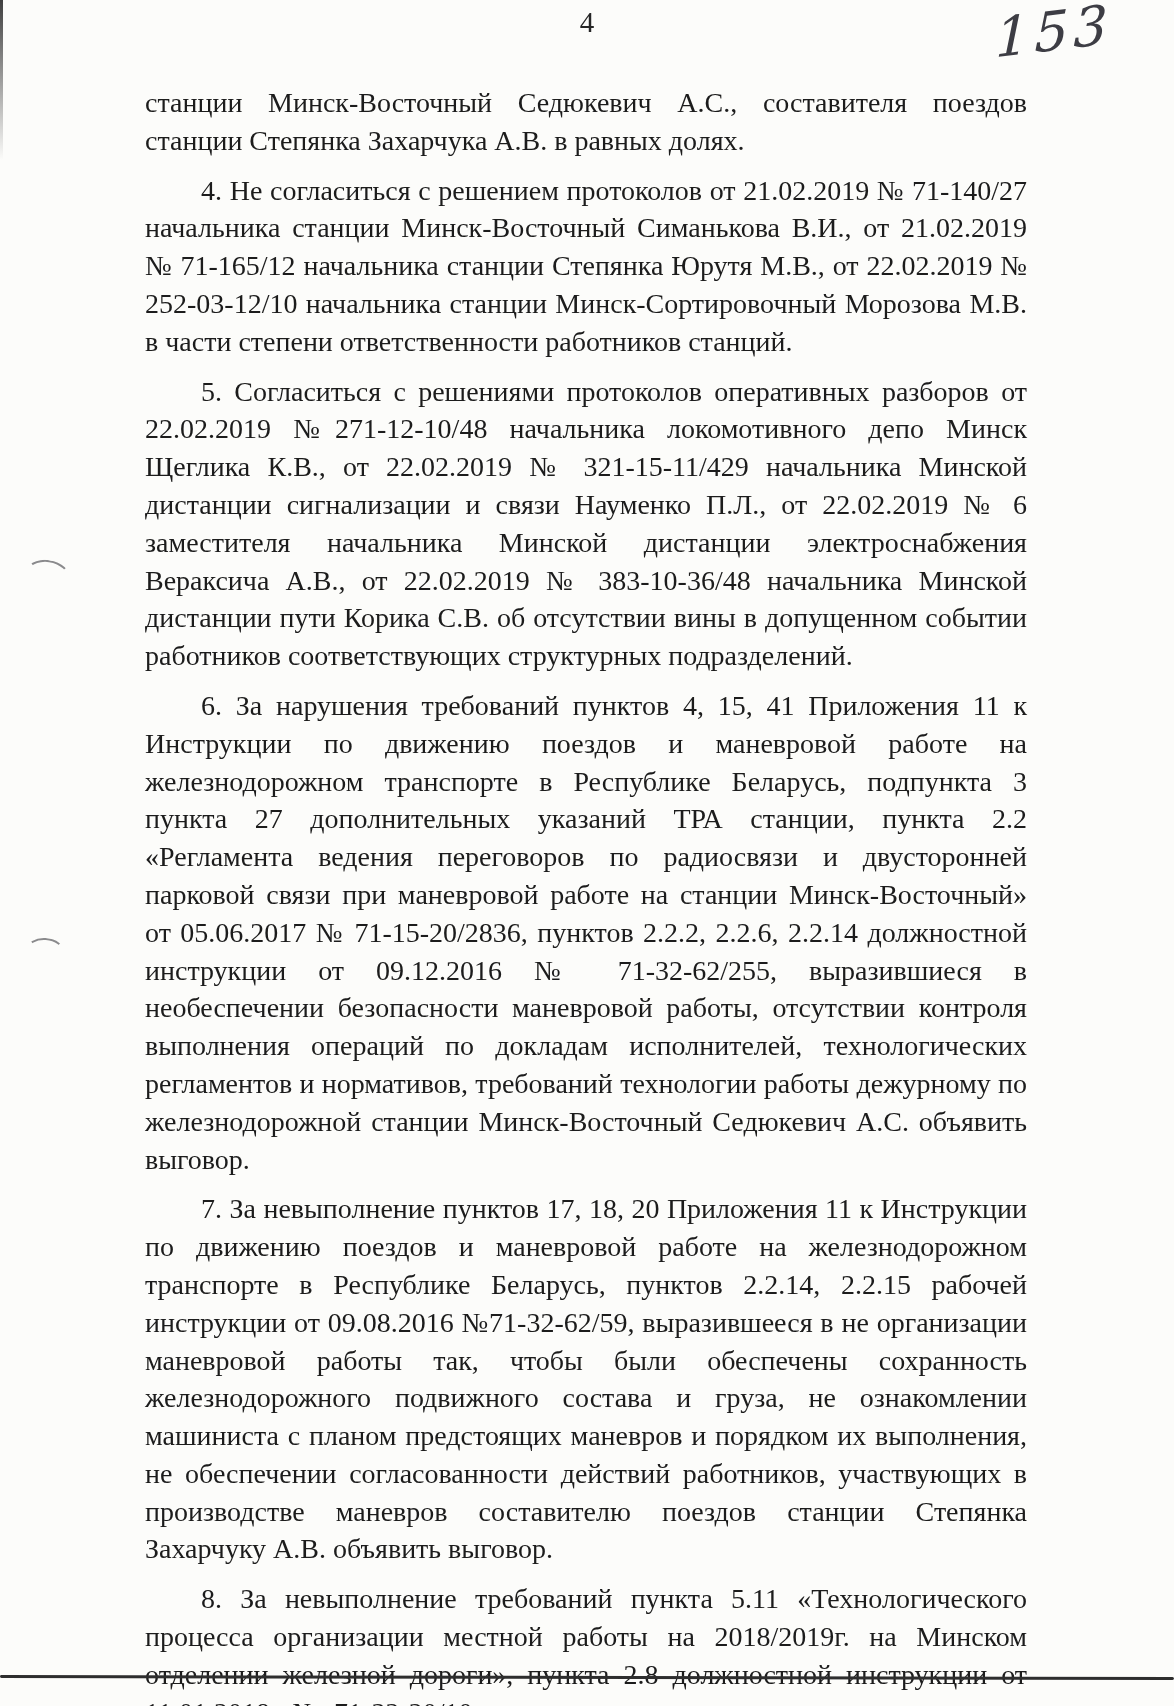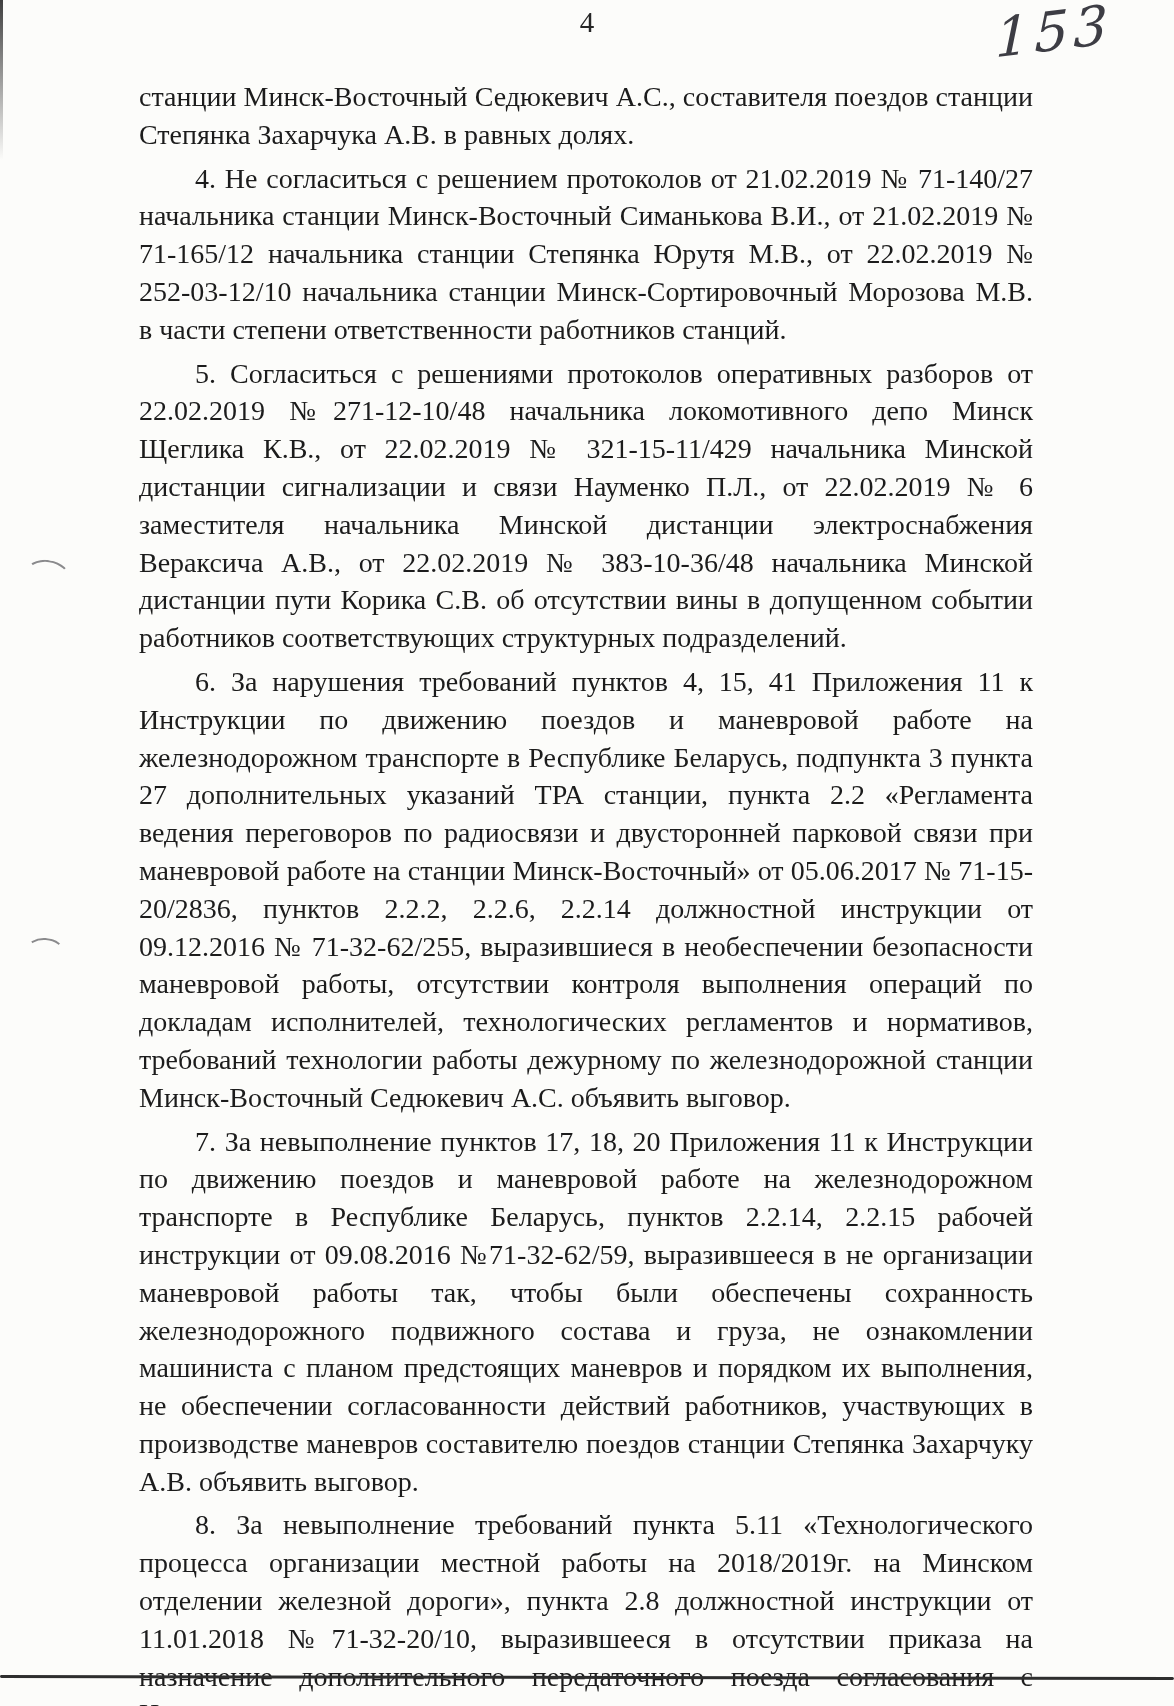--- a/index.html
+++ b/index.html
@@ -42,21 +42,21 @@
   }
   .content {
     position: absolute;
     left: 133px; top: 72px;
     width: 906px;
     font-size: 28px;
     line-height: 37.8px;
     color: #1c1c1c;
     text-align: justify;
   }
-  .para { margin: 6px; }
+  .para { margin: 12px; }
   .para.indent { text-indent: 56px; }
   
   .margin-mark {
     position: absolute;
     width: 42px; height: 30px;
     border: 2.5px solid transparent;
     border-top-color: #8a8a8c;
     border-radius: 50%;
     background: transparent;
   }

